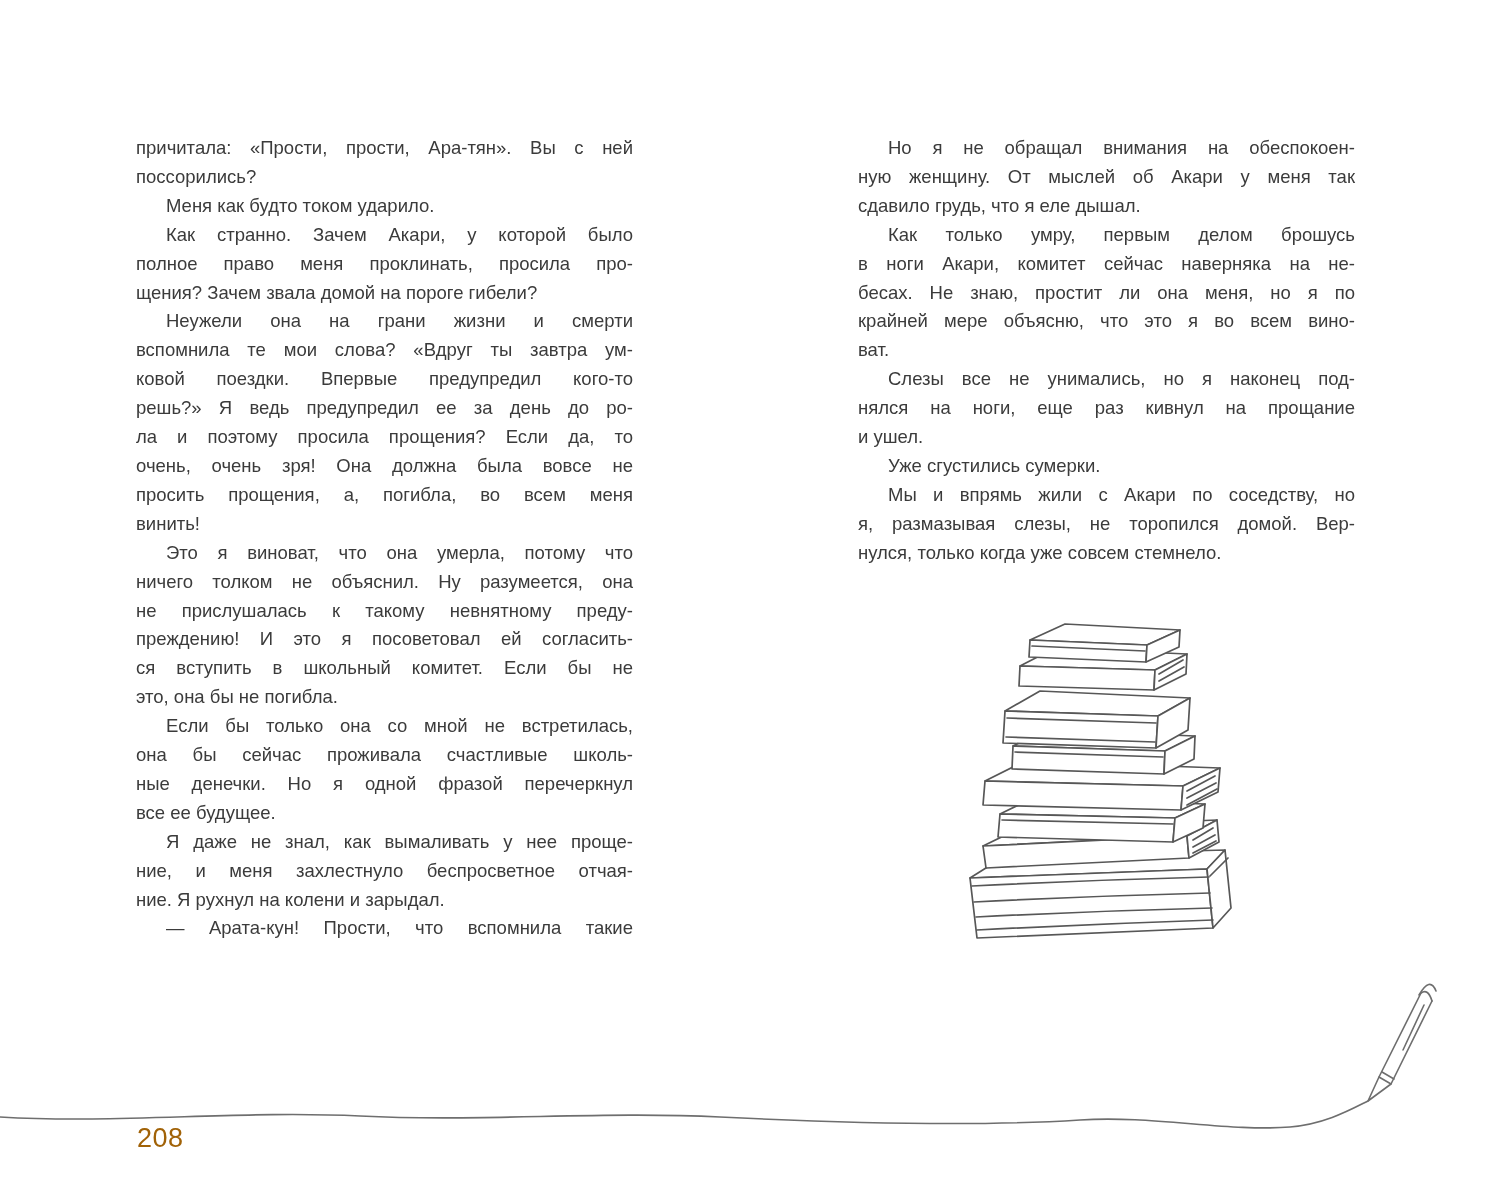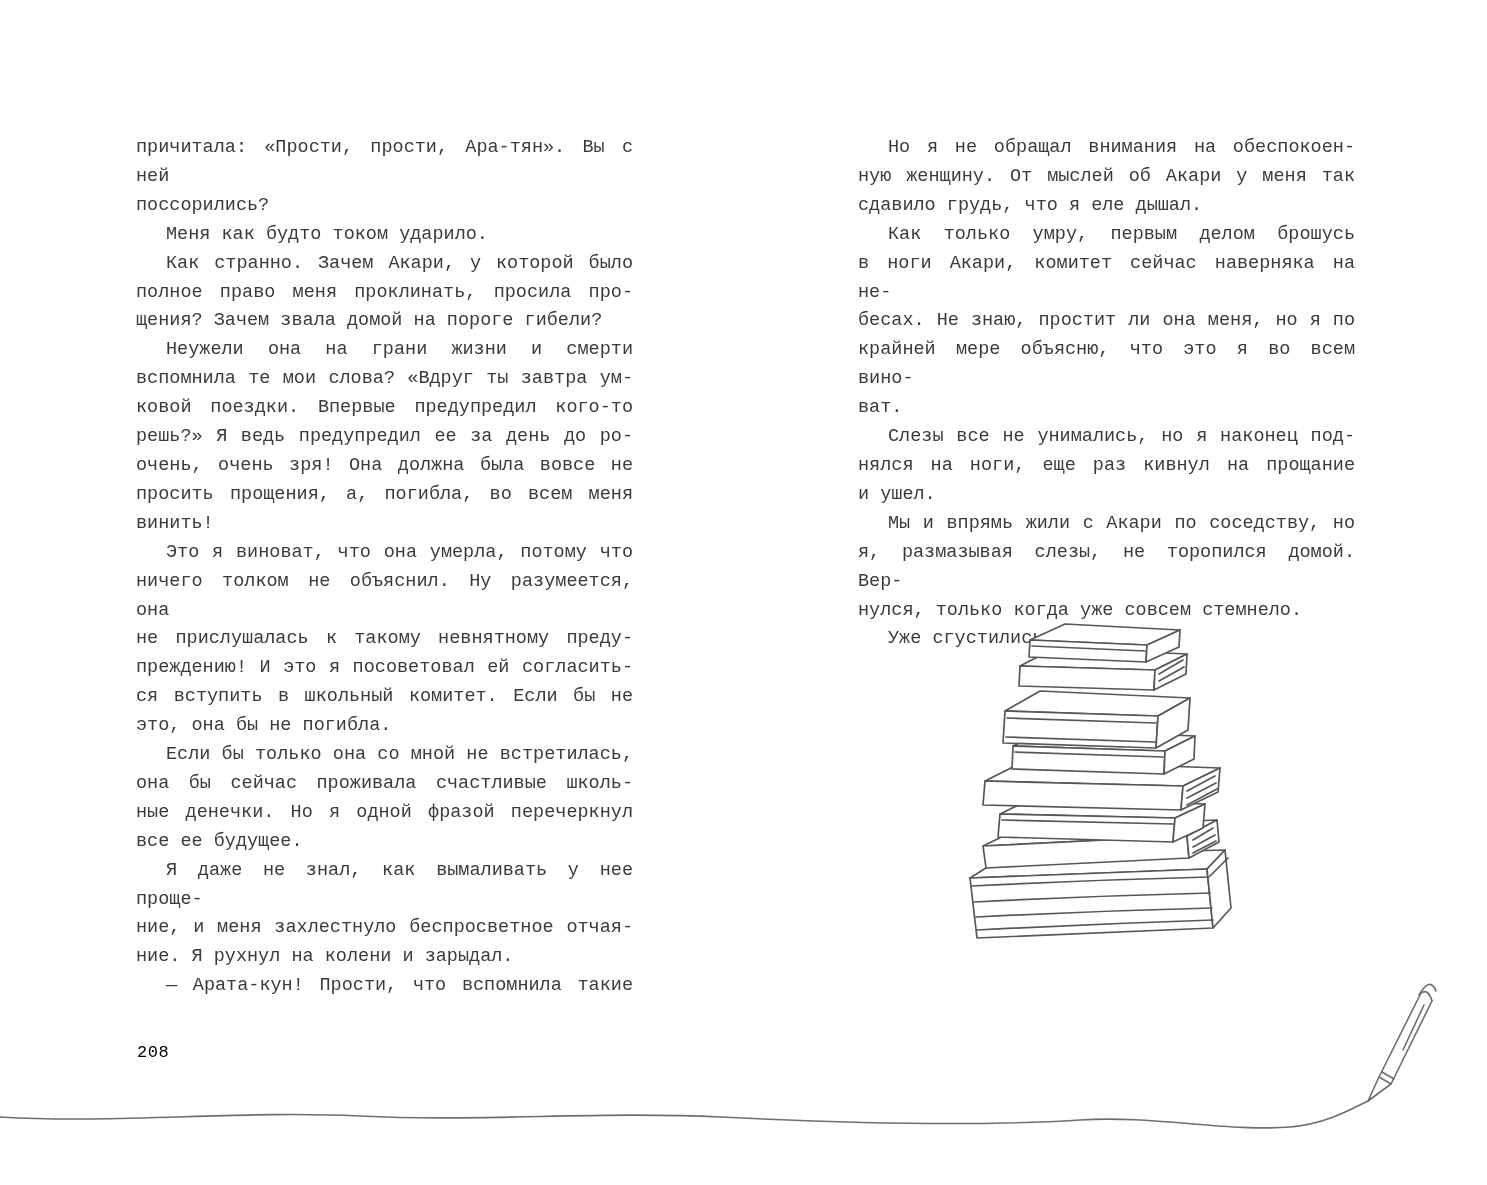--- a/index.html
+++ b/index.html
@@ -2,42 +2,42 @@
 <html><head>
 <meta charset="utf-8">
 <style>
   html, body { margin: 0; padding: 0; background: #ffffff; }
   .page {
     position: relative;
     width: 1487px;
     height: 1185px;
     background: #ffffff;
     overflow: hidden;
-    font-family: Liberation Mono, monospace;
+    font-family: Liberation Sans, sans-serif;
     color: #3b3b3b;
   }
   .text-column {
     position: absolute;
     width: 497px;
     font-size: 18.5px;
     line-height: 28.9px;
   }
   .text-column.left  { left: 136px; top: 134px; }
   .text-column.right { left: 858px; top: 134px; }
   .paragraph { margin: 0; }
   .line { text-align: justify; text-align-last: justify; }
   .line.last { text-align-last: left; }
   .paragraph.indented .line:first-child { text-indent: 30px; }
   .page-number {
     position: absolute;
     left: 137px;
-    top: 1043px;
-    font-size: 17px;
+    top: 1123px;
+    font-size: 27px;
     letter-spacing: 0.5px;
-    color: #000000;
+    color: #a16207;
   }
   .books-illustration {
     position: absolute;
     left: 925px;
     top: 606px;
     width: 330px;
     height: 350px;
   }
   .bottom-decoration {
     position: absolute;
@@ -65,20 +65,21 @@
       <div class="paragraph indented">
         <div class="line">Как странно. Зачем Акари, у которой было</div>
         <div class="line">полное право меня проклинать, просила про-</div>
         <div class="line last">щения? Зачем звала домой на пороге гибели?</div>
       </div>
       <div class="paragraph indented">
         <div class="line">Неужели она на грани жизни и смерти</div>
         <div class="line">вспомнила те мои слова? «Вдруг ты завтра ум-</div>
         <div class="line">ковой поездки. Впервые предупредил кого-то</div>
         <div class="line">решь?» Я ведь предупредил ее за день до ро-</div>
+        <div class="line">ла и поэтому просила прощения? Если да, то</div>
         <div class="line">очень, очень зря! Она должна была вовсе не</div>
         <div class="line">просить прощения, а, погибла, во всем меня</div>
         <div class="line last">винить!</div>
       </div>
       <div class="paragraph indented">
         <div class="line">Это я виноват, что она умерла, потому что</div>
         <div class="line">ничего толком не объяснил. Ну разумеется, она</div>
         <div class="line">не прислушалась к такому невнятному преду-</div>
         <div class="line">преждению! И это я посоветовал ей согласить-</div>
         <div class="line">ся вступить в школьный комитет. Если бы не</div>
@@ -112,26 +113,26 @@
         <div class="line">бесах. Не знаю, простит ли она меня, но я по</div>
         <div class="line">крайней мере объясню, что это я во всем вино-</div>
         <div class="line last">ват.</div>
       </div>
       <div class="paragraph indented">
         <div class="line">Слезы все не унимались, но я наконец под-</div>
         <div class="line">нялся на ноги, еще раз кивнул на прощание</div>
         <div class="line last">и ушел.</div>
       </div>
       <div class="paragraph indented">
+        <div class="line last">Уже сгустились сумерки.</div>
+      </div>
+      <div class="paragraph indented">
         <div class="line">Мы и впрямь жили с Акари по соседству, но</div>
         <div class="line">я, размазывая слезы, не торопился домой. Вер-</div>
         <div class="line last">нулся, только когда уже совсем стемнело.</div>
-      </div>
-      <div class="paragraph indented">
-        <div class="line last">Уже сгустились сумерки.</div>
       </div>
     </div>
 
   <div class="page-number">208</div>
 
   <div class="books-illustration">
     <svg width="330" height="350" viewBox="0 0 330 350" fill="none" stroke="#575757" stroke-width="1.7" stroke-linecap="round" stroke-linejoin="round">
 
       <path d="M45,272 L80,250 L300,244 L282,263 Z" fill="#ffffff"></path>
       <path d="M45,272 L282,263 L288,322 L52,332 Z" fill="#ffffff"></path>

